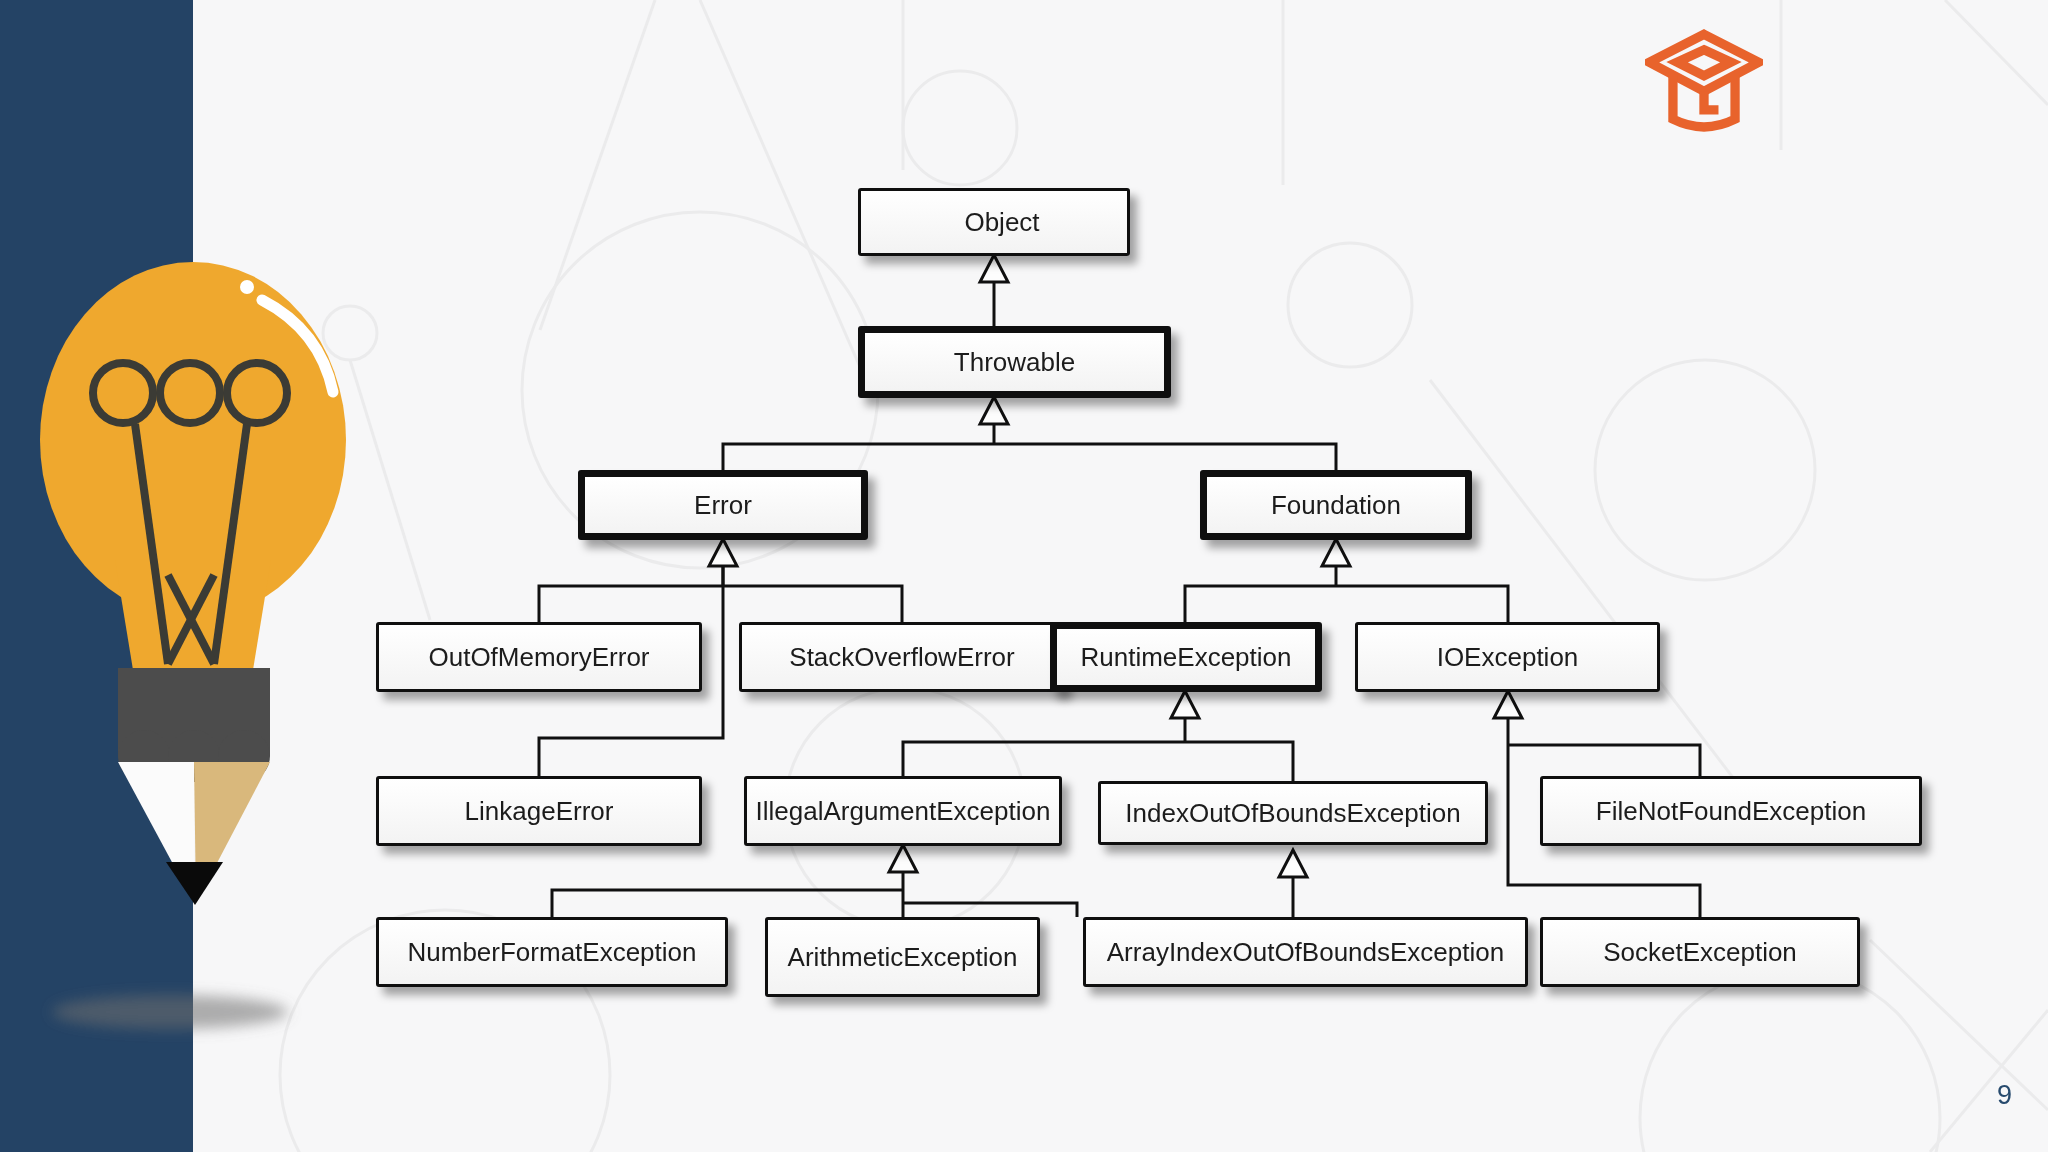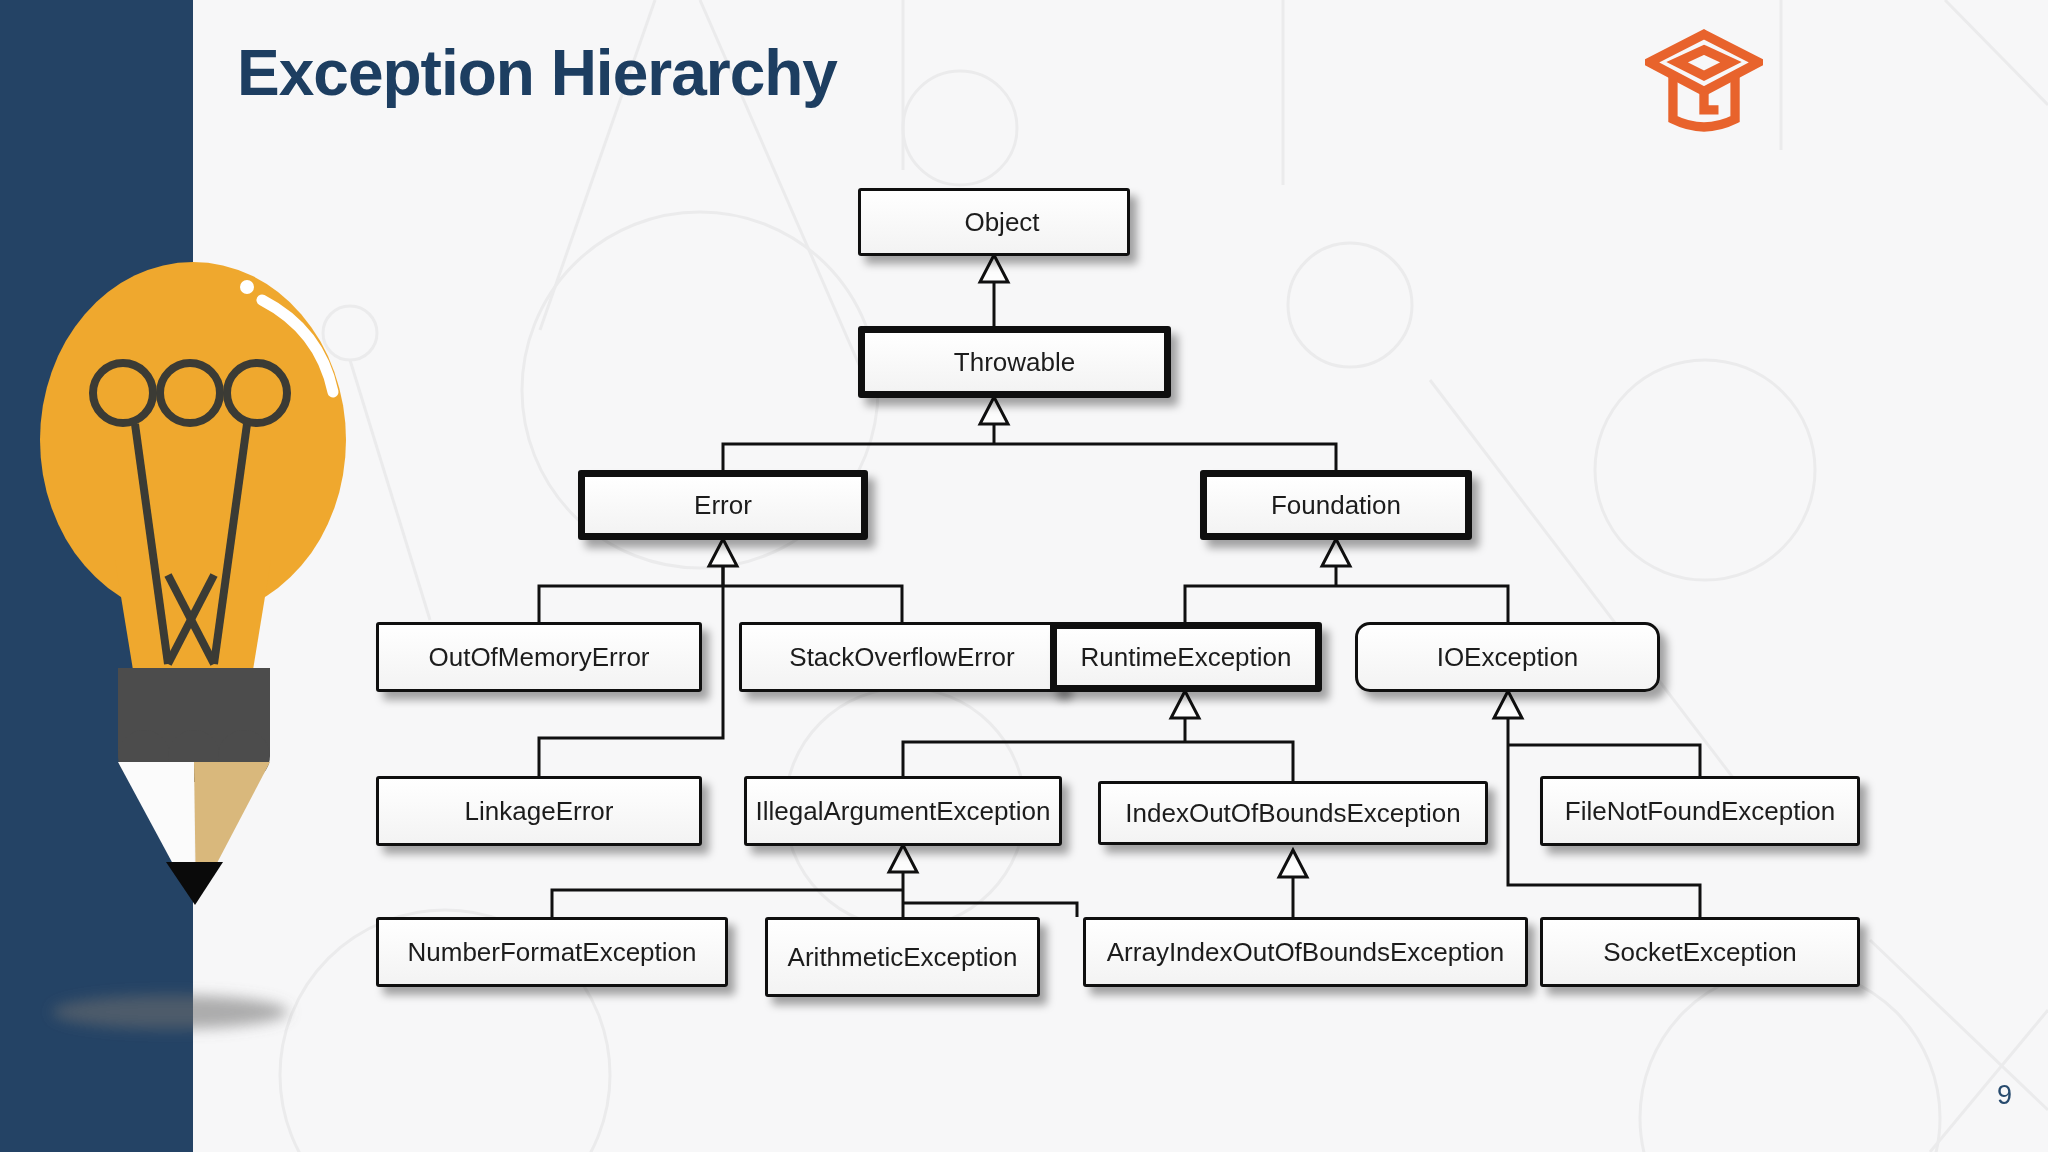--- a/index.html
+++ b/index.html
@@ -79,21 +79,20 @@
     </g>
     <rect x="118" y="668" width="152" height="88" fill="#4c4c4c"></rect>
     <circle cx="144" cy="756" r="26" fill="#4c4c4c"></circle>
     <circle cx="194" cy="756" r="26" fill="#4c4c4c"></circle>
     <circle cx="244" cy="756" r="26" fill="#4c4c4c"></circle>
     <polygon points="118,762 194,762 194,903" fill="#fbfbfb"></polygon>
     <polygon points="194,762 270,762 196,903" fill="#d9b87c"></polygon>
     <polygon points="166,862 223,862 195,905" fill="#0a0a0a"></polygon>
   </svg>
 
-  <div class="page-title">Exception Hierarchy</div>
 
   <div class="logo">
     <svg class="logo-icon" viewBox="0 0 114 108">
       <g fill="none" stroke="#e8632c" stroke-width="9" stroke-linejoin="miter">
         <path d="M57 6 L110 33 L57 61 L4 33 Z"></path>
         <path d="M57 21 L83 33 L57 46 L31 33 Z"></path>
         <path d="M27 46 L27 88 Q57 103 87 88 L87 46"></path>
         <path d="M57 61 L57 79 L71 79"></path>
       </g>
     </svg>
@@ -145,33 +144,33 @@
       </div>
       <div class="node" style="left: 376px; top: 622px; width: 326px; height: 70px;">
         <span class="lbl">OutOfMemoryError</span>
       </div>
       <div class="node" style="left: 739px; top: 622px; width: 326px; height: 70px;">
         <span class="lbl">StackOverflowError</span>
       </div>
       <div class="node thick" style="left: 1050px; top: 622px; width: 272px; height: 70px;">
         <span class="lbl">RuntimeException</span>
       </div>
-      <div class="node" style="left: 1355px; top: 622px; width: 305px; height: 70px; border-radius: 15px;">
+      <div class="node" style="left: 1355px; top: 622px; width: 305px; height: 70px;">
         <span class="lbl">IOException</span>
       </div>
       <div class="node" style="left: 376px; top: 776px; width: 326px; height: 70px;">
         <span class="lbl">LinkageError</span>
       </div>
       <div class="node" style="left: 744px; top: 776px; width: 318px; height: 70px;">
         <span class="lbl">IllegalArgumentException</span>
       </div>
       <div class="node" style="left: 1098px; top: 781px; width: 390px; height: 64px;">
         <span class="lbl">IndexOutOfBoundsException</span>
       </div>
-      <div class="node" style="left: 1540px; top: 776px; width: 320px; height: 70px;">
+      <div class="node" style="left: 1540px; top: 776px; width: 382px; height: 70px;">
         <span class="lbl">FileNotFoundException</span>
       </div>
       <div class="node" style="left: 376px; top: 917px; width: 352px; height: 70px; align-items: center;">
         <span class="lbl">NumberFormatException</span>
       </div>
       <div class="node" style="left: 765px; top: 917px; width: 275px; height: 80px; text-align: right;">
         <span class="lbl">ArithmeticException</span>
       </div>
       <div class="node" style="left: 1063px; top: 917px; width: 445px; height: 70px; margin-left: 20px;">
         <span class="lbl">ArrayIndexOutOfBoundsException</span>

